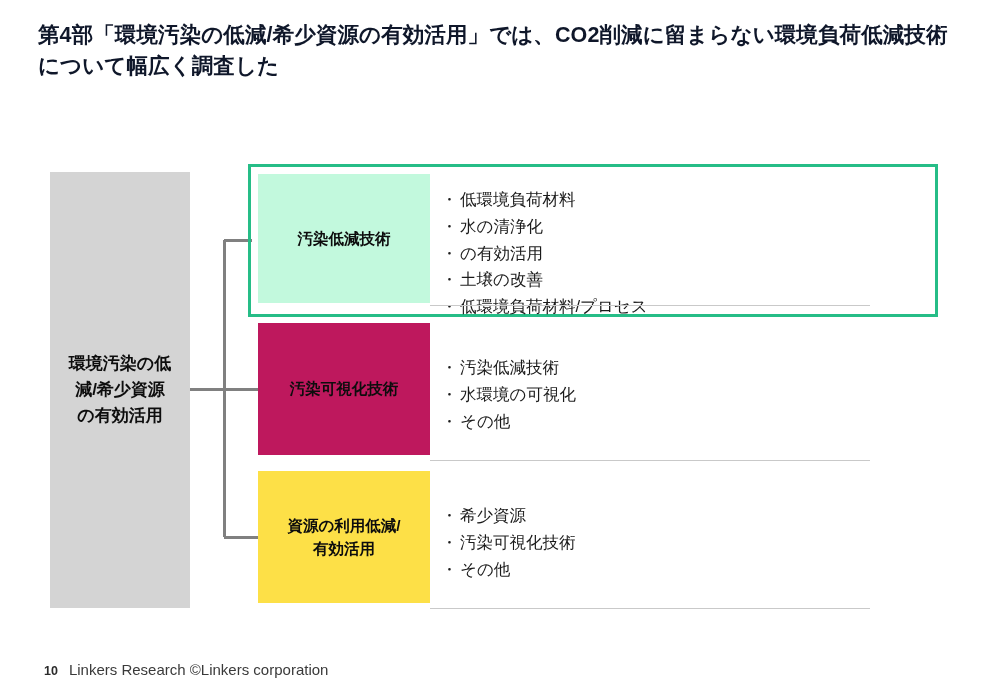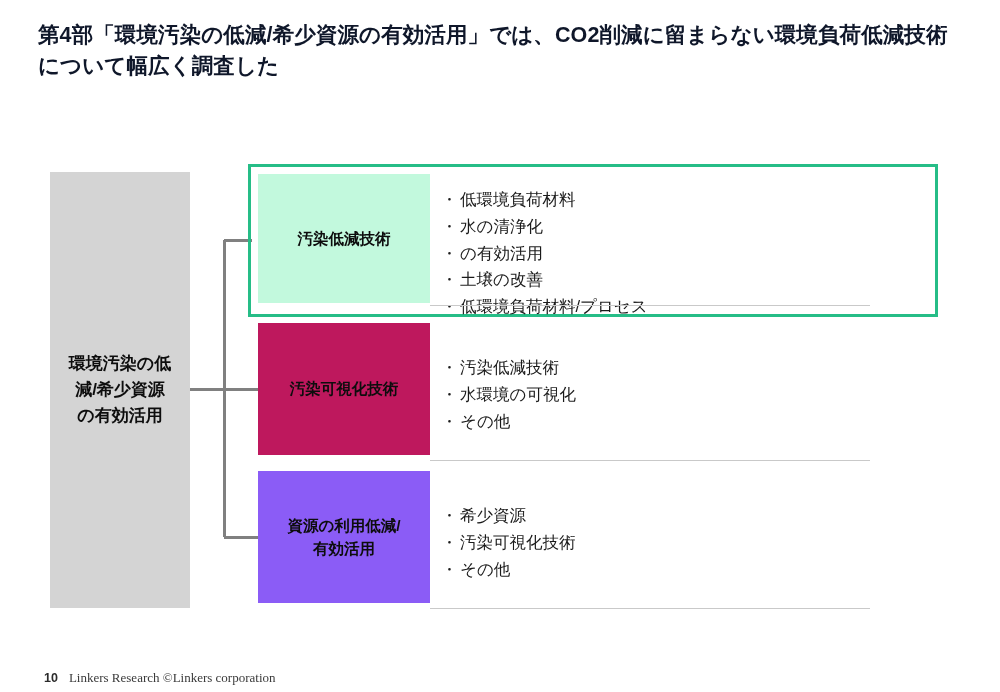--- a/index.html
+++ b/index.html
@@ -141,43 +141,42 @@
   }
 
   
   #row-2 { top: 323px; }
   #row-2 .cat-box { height: 132px; background: #be185d; }
   #row-2 .bullets { top: 33px; }
   #row-2 .rule { left: 172px; top: 137px; width: 440px; }
 
   
   #row-3 { top: 471px; }
-  #row-3 .cat-box { height: 132px; background: #8b5cf6; }
+  #row-3 .cat-box { height: 132px; background: #fde047; }
   #row-3 .bullets { top: 33px; }
   #row-3 .rule { left: 172px; top: 137px; width: 440px; }
 
   
   #footer {
     position: absolute;
     left: 44px;
-    bottom: 6px;
+    bottom: 14px;
     display: flex;
     align-items: baseline;
     gap: 11px;
     color: #404040;
   }
   #footer .page-num {
     font-size: 12.5px;
     font-weight: bold;
     color: #2b2b2b;
   }
   #footer .credit {
-    font-size: 13px;
+    font-size: 15px;
     color: #3a3a3a;
-    font-family: Liberation Serif, serif;
   }
 </style>
 </head>
 <body>
 
 <div id="slide-title">第4部「環境汚染の低減/希少資源の有効活用」では、CO2削減に留まらない環境負荷低減技術について幅広く調査した</div>
 
 <div id="diagram">
 
   <svg id="connectors" viewBox="0 0 1000 692" xmlns="http://www.w3.org/2000/svg">

